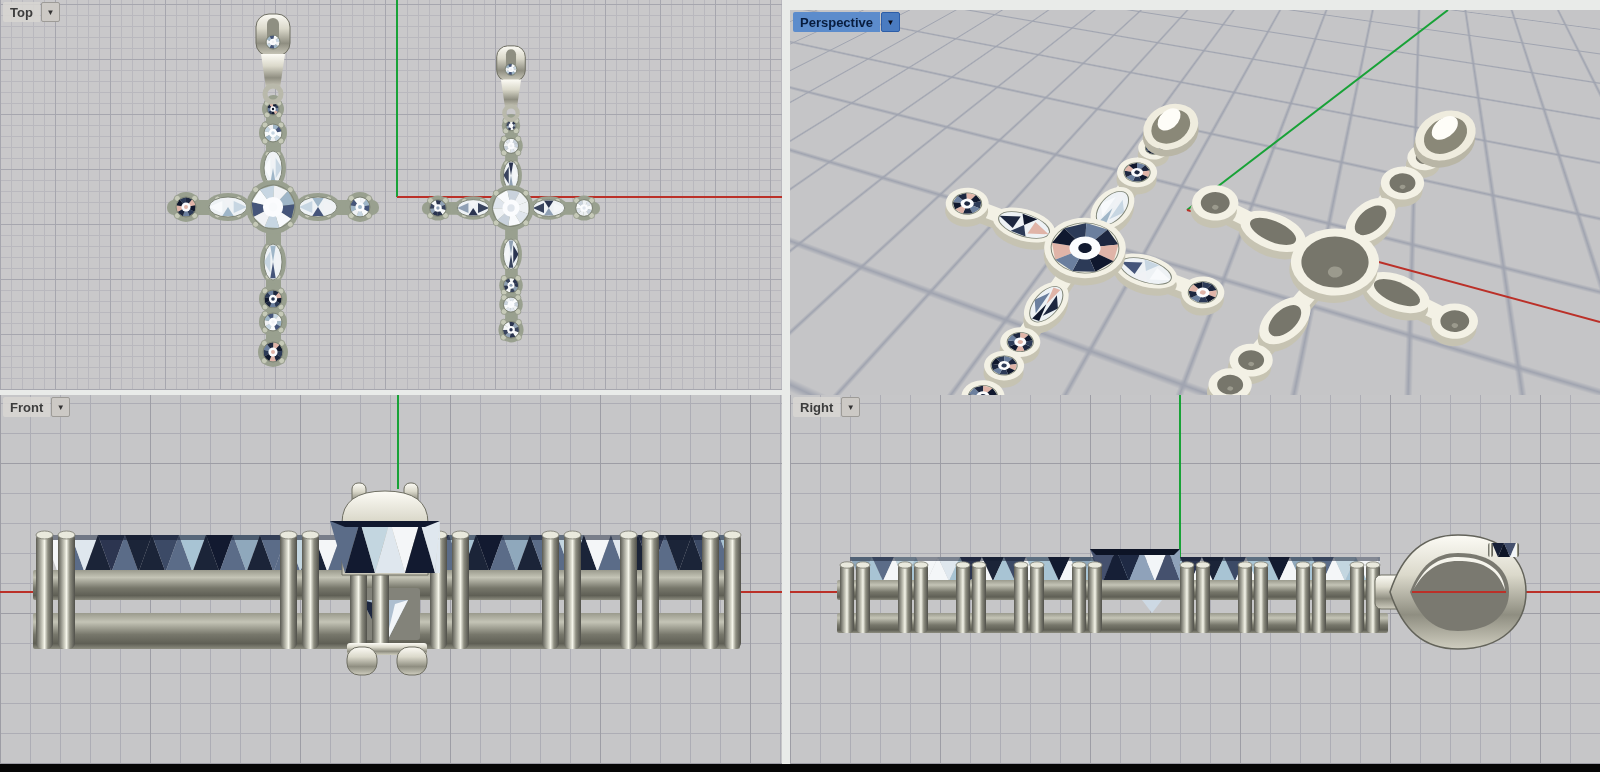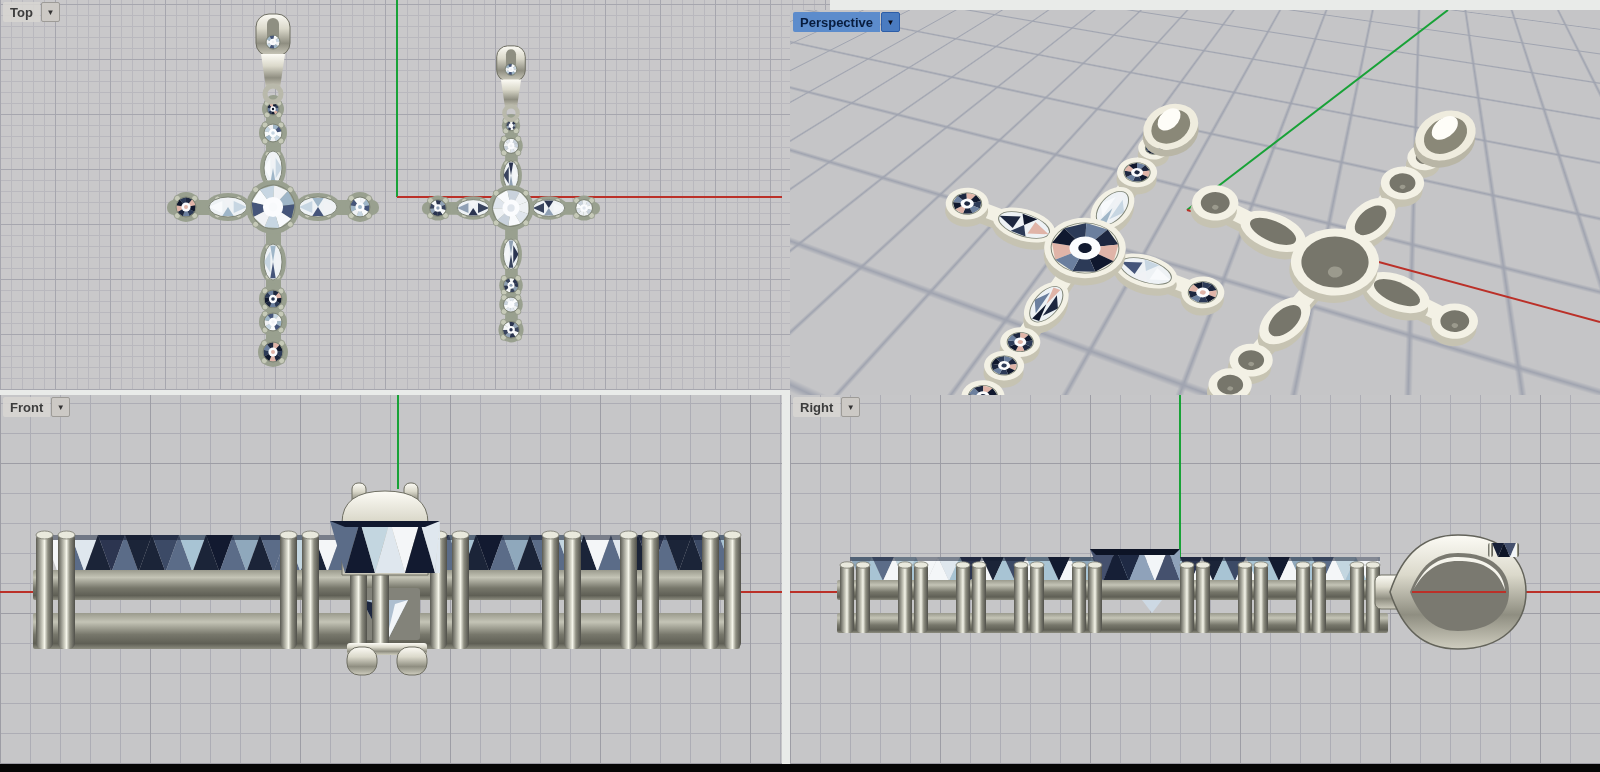--- a/index.html
+++ b/index.html
@@ -5,21 +5,21 @@
   html,body{margin:0;padding:0;background:#e9ebe9;}
   #stage{position:relative;width:1600px;height:772px;overflow:hidden;background:#e9ebe9;
          font-family:"Liberation Sans",sans-serif;}
   .vp{position:absolute;overflow:hidden;}
   #vp-top{left:0;top:0;width:782px;height:390px;
     background-color:#c9c8ca;
     background-image:
       repeating-linear-gradient(90deg,#a6a6ae 0 1px,transparent 1px 55px),
       repeating-linear-gradient(0deg,#a6a6ae 0 1px,transparent 1px 55px),
       repeating-linear-gradient(90deg,#b9b8be 0 1px,transparent 1px 11px),
-      repeating-linear-gradient(0deg,#b9b8be 0 1px,transparent 1px 11px); padding-left: 48px;}
+      repeating-linear-gradient(0deg,#b9b8be 0 1px,transparent 1px 11px);}
   #vp-persp{left:790px;top:10px;width:810px;height:390px;background:#c5c5c7;}
   #vp-front{left:0;top:395px;width:782px;height:369px;}
   #vp-right{left:790px;top:395px;width:810px;height:369px;}
   .big-grid{
     background-color:#c6c6c8;
     background-image:
       repeating-linear-gradient(90deg,#9d9da5 0 1px,transparent 1px 150px),
       repeating-linear-gradient(0deg,#9d9da5 0 1px,transparent 1px 150px),
       repeating-linear-gradient(90deg,#adadb5 0 1px,transparent 1px 30px),
       repeating-linear-gradient(0deg,#adadb5 0 1px,transparent 1px 30px);}

